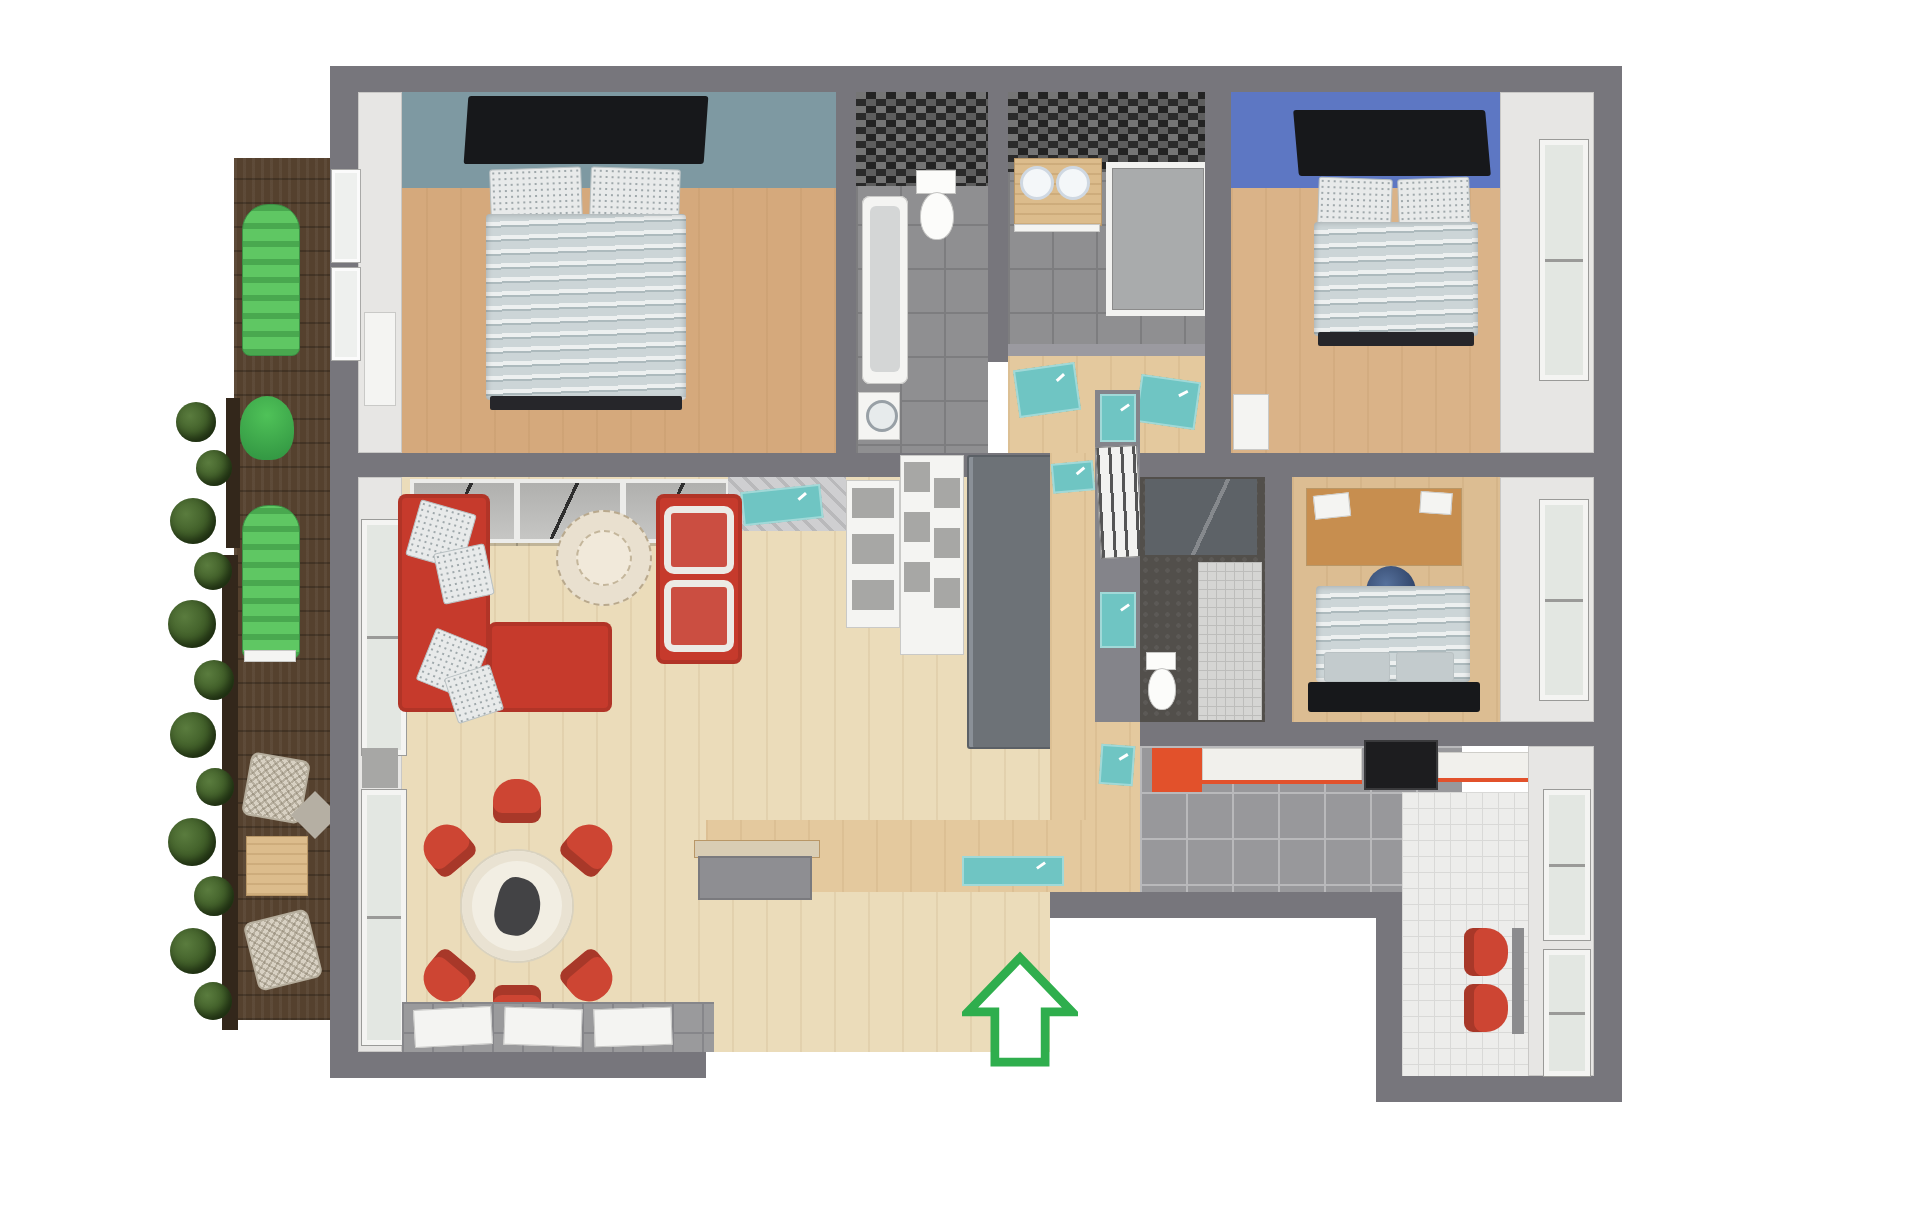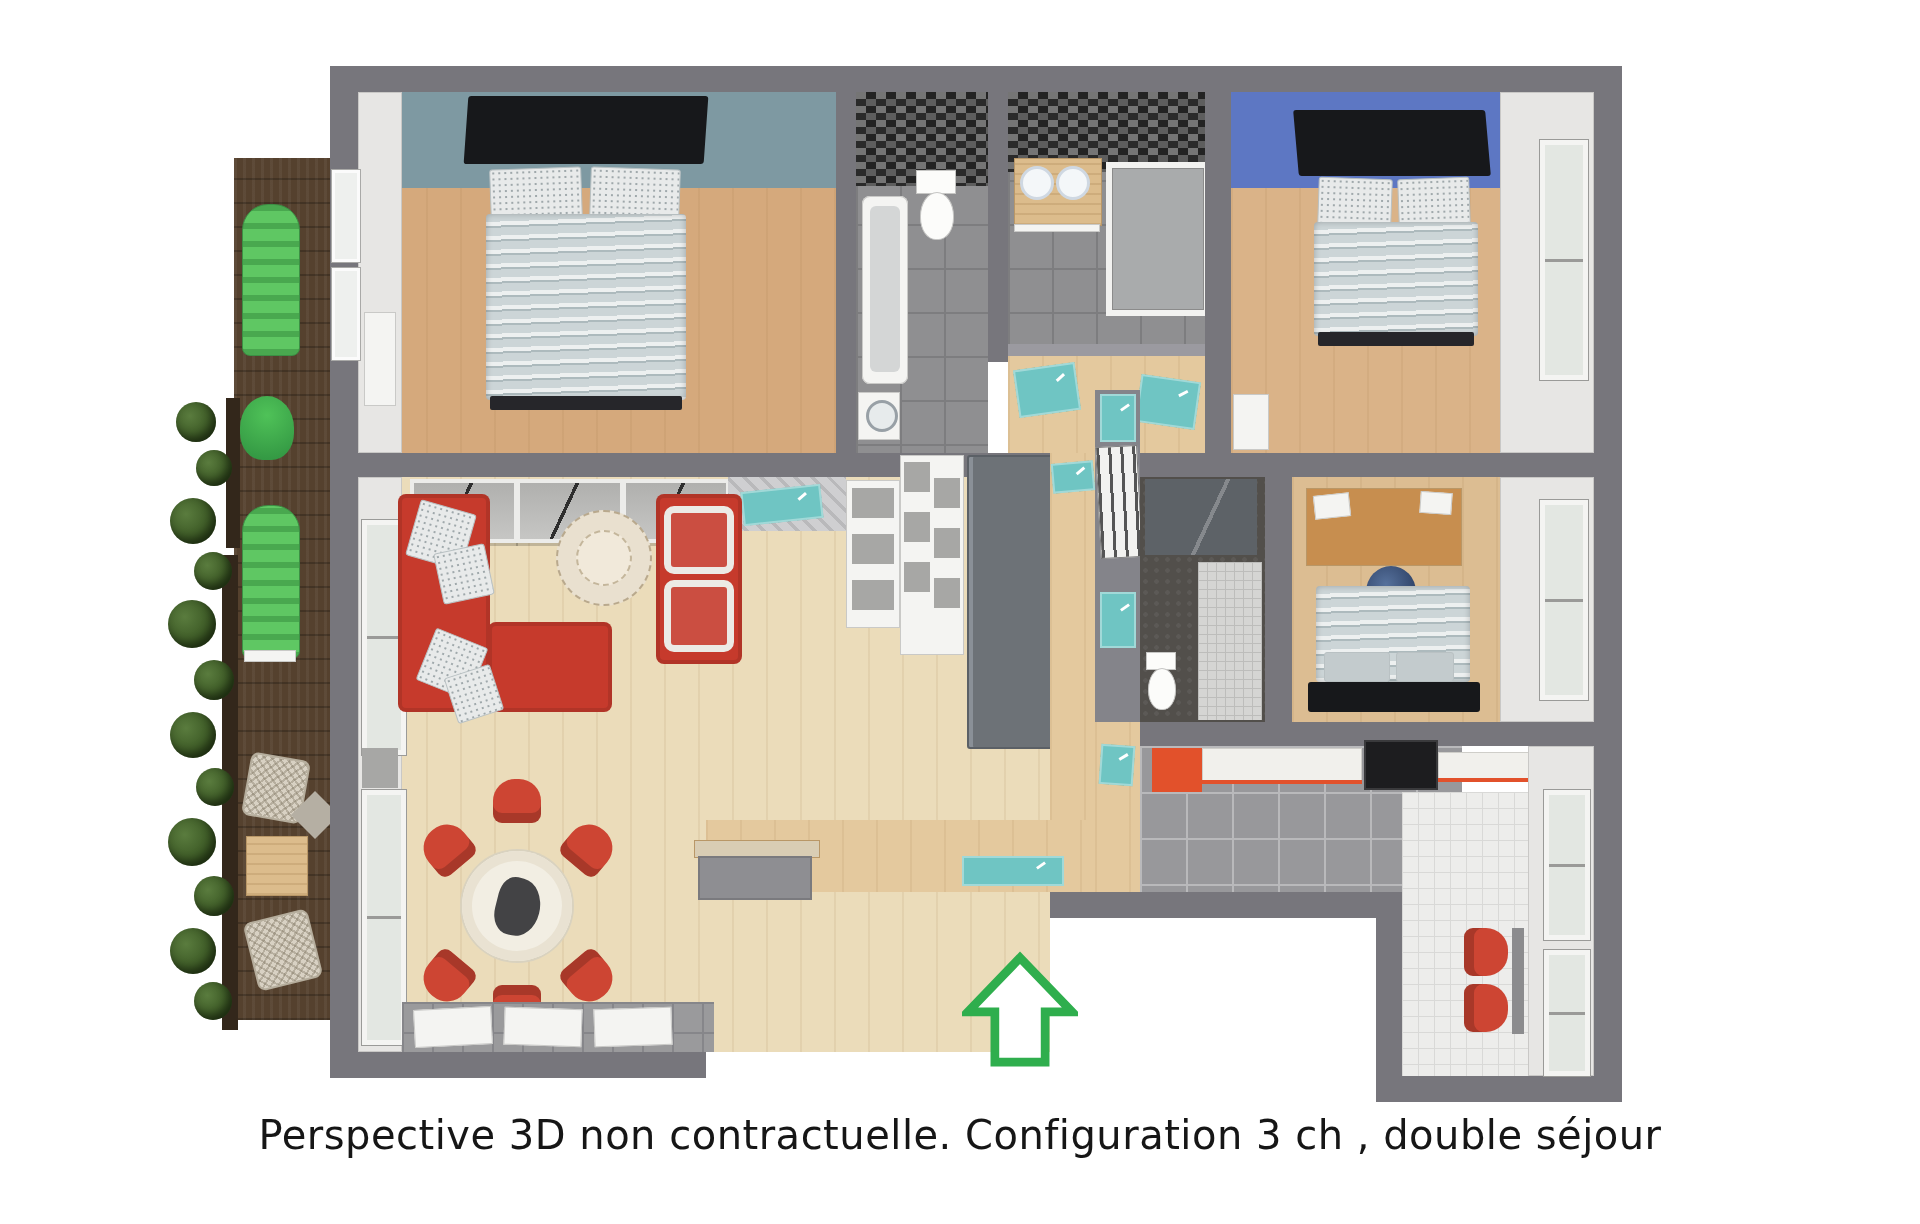--- a/index.html
+++ b/index.html
@@ -272,14 +272,13 @@
   <div class="lwin" style="left:1544px;top:790px;width:36px;height:140px;"></div>
   <div class="lwin" style="left:1544px;top:950px;width:36px;height:116px;"></div>
   <div class="abs" style="left:1512px;top:928px;width:12px;height:106px;background:#8c8c8e;"></div>
   <div class="dchair" style="left:1462px;top:930px;width:48px;height:44px;transform:rotate(90deg);"></div>
   <div class="dchair" style="left:1462px;top:986px;width:48px;height:44px;transform:rotate(90deg);"></div>
 
   <svg style="position:absolute;left:962px;top:950px;" width="116" height="120" viewBox="0 0 120 120">
     <path d="M60 6 L114 62 L86 62 L86 114 L34 114 L34 62 L6 62 Z" fill="#ffffff" stroke="var(--arrow-green,#2fae4d)" stroke-width="9" stroke-linejoin="miter"></path>
   </svg>
 
-  <div class="caption" style="top:1112px;">Perspective 3D non contractuelle. Configuration 3 ch , double séjour</div>
 </div>
 
 </body></html>

